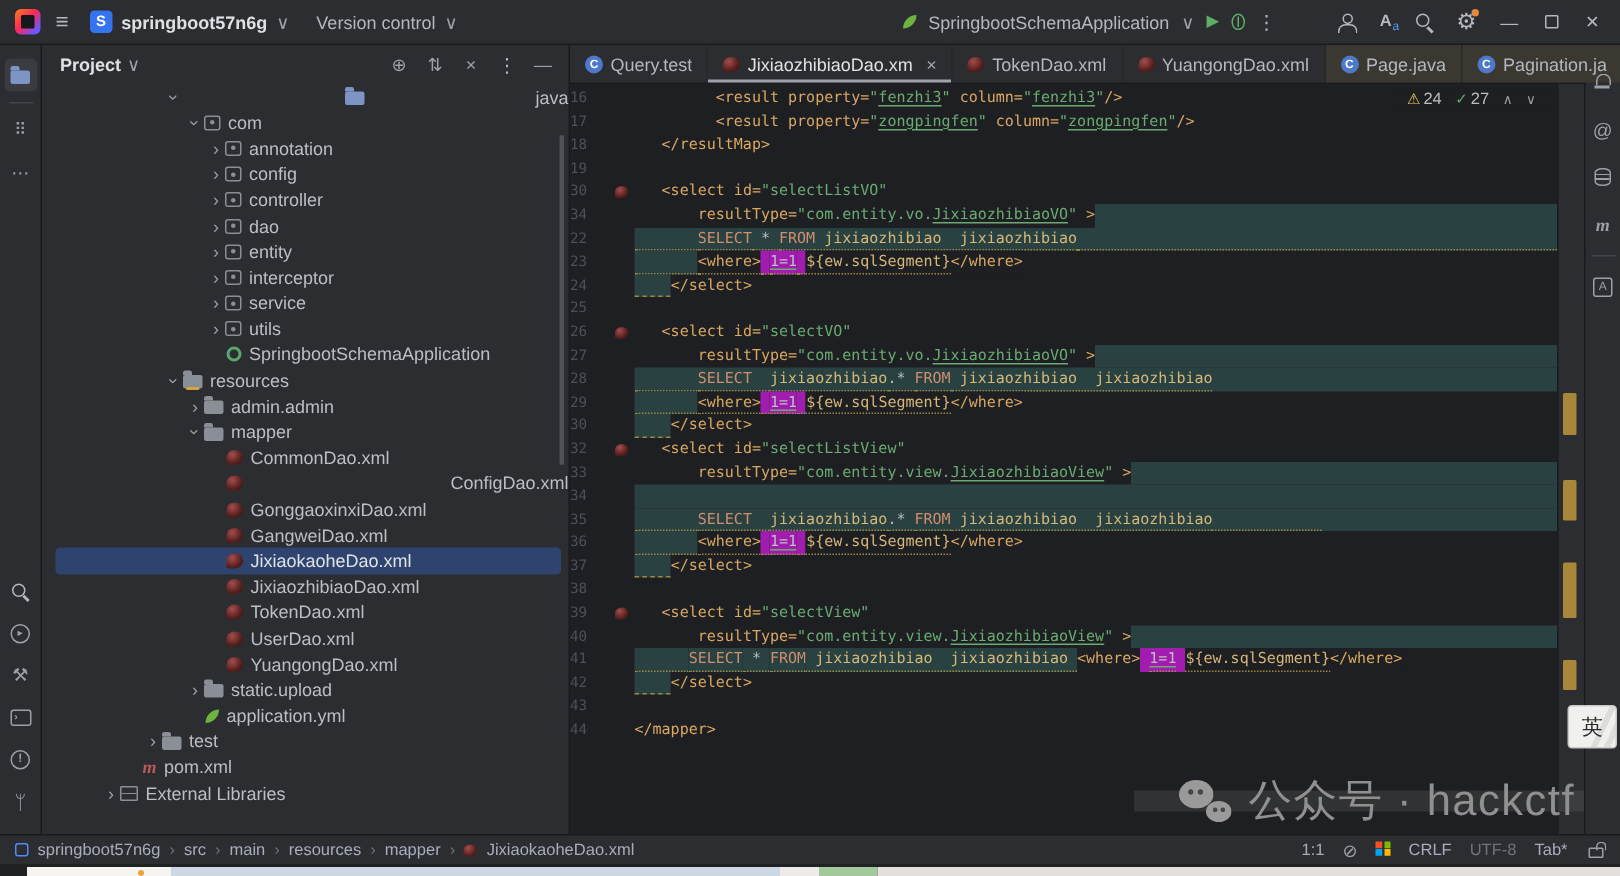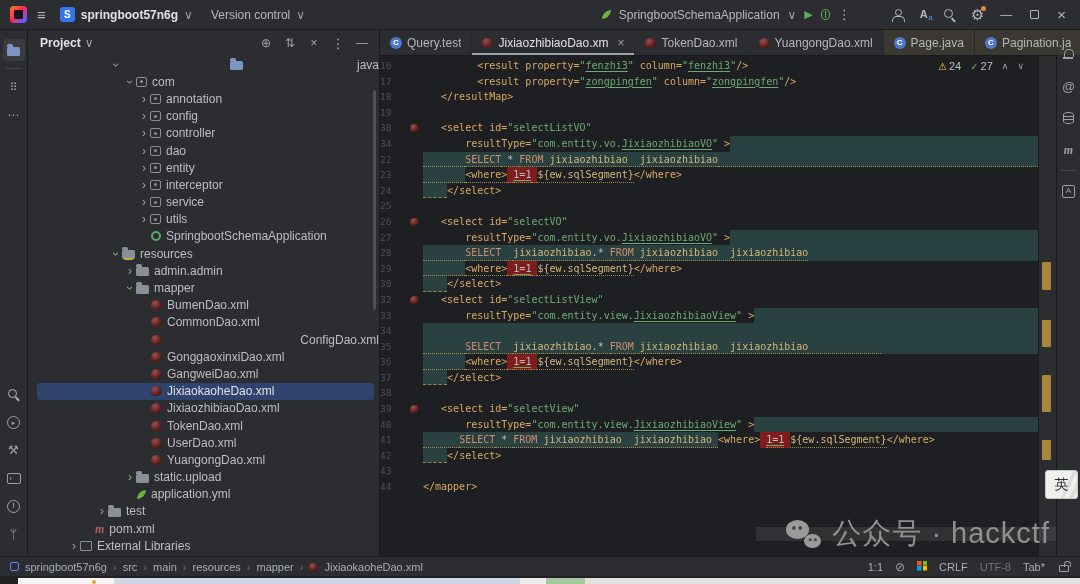--- a/index.html
+++ b/index.html
@@ -64,21 +64,21 @@
   .cbody{flex:1;display:flex;min-width:0}
   .cseg{white-space:pre;flex:none}
   .cseg.grow{flex:1}
   .cbody.inj{background:#294140}
   .pl{color:#BCBEC4}.t{color:#D9A861}.s{color:#6AAB73}
   .su{color:#6AAB73;text-decoration:underline;text-underline-offset:2px;text-decoration-thickness:1px}
   .k{color:#CF8E6D}.q{color:#D5B778}
   .n{color:#BCBEC4;text-decoration:underline;text-decoration-color:#6AAB73;text-underline-offset:2px}
   .v{color:#D5B778;background:#1E1F22}
   .w{color:#D9A861;background:#1E1F22}
-  .bgd{background:#7f1d1d}
+  .bgd{background:#a21caf}
   .inj{background:#294140}
   .wu{border-bottom:1px dotted #9B873F}
   .dash{border-bottom:1px dashed #9B873F}
 
   .stripe{position:absolute;right:0;top:0;width:18px;bottom:0;background:#2B2D30;border-left:1px solid #1A1B1E}
   .marker{position:absolute;left:3px;width:9px;background:#A8873B;border-radius:1px}
 
   .inspections{position:absolute;top:3px;right:26px;display:flex;align-items:center;gap:9px;
     font-size:11px;color:#BCBEC4;background:rgba(30,31,34,.6);padding:1px 6px;border-radius:4px}
   .insp-warn{color:#E8C55C;font-size:10px;margin-right:2px}
@@ -332,24 +332,20 @@
             <span class="ic i-folder"></span>
             <span class="tlabel">admin.admin</span>
           </div>
           <div class="trow" style="padding-left: 96px;">
             <span class="ic i-chev open">›</span>
             <span class="ic i-folder"></span>
             <span class="tlabel">mapper</span>
           </div>
           <div class="trow" style="padding-left: 123px;">
             <span class="ic i-bird"></span>
-            <span class="tlabel">BumenDao.xml</span>
-          </div>
-          <div class="trow" style="padding-left: 123px;">
-            <span class="ic i-bird"></span>
             <span class="tlabel">CommonDao.xml</span>
           </div>
           <div class="trow" style="padding-left: 123px; justify-content: space-between;">
             <span class="ic i-bird"></span>
             <span class="tlabel">ConfigDao.xml</span>
           </div>
           <div class="trow" style="padding-left: 123px;">
             <span class="ic i-bird"></span>
             <span class="tlabel">GonggaoxinxiDao.xml</span>
           </div>

